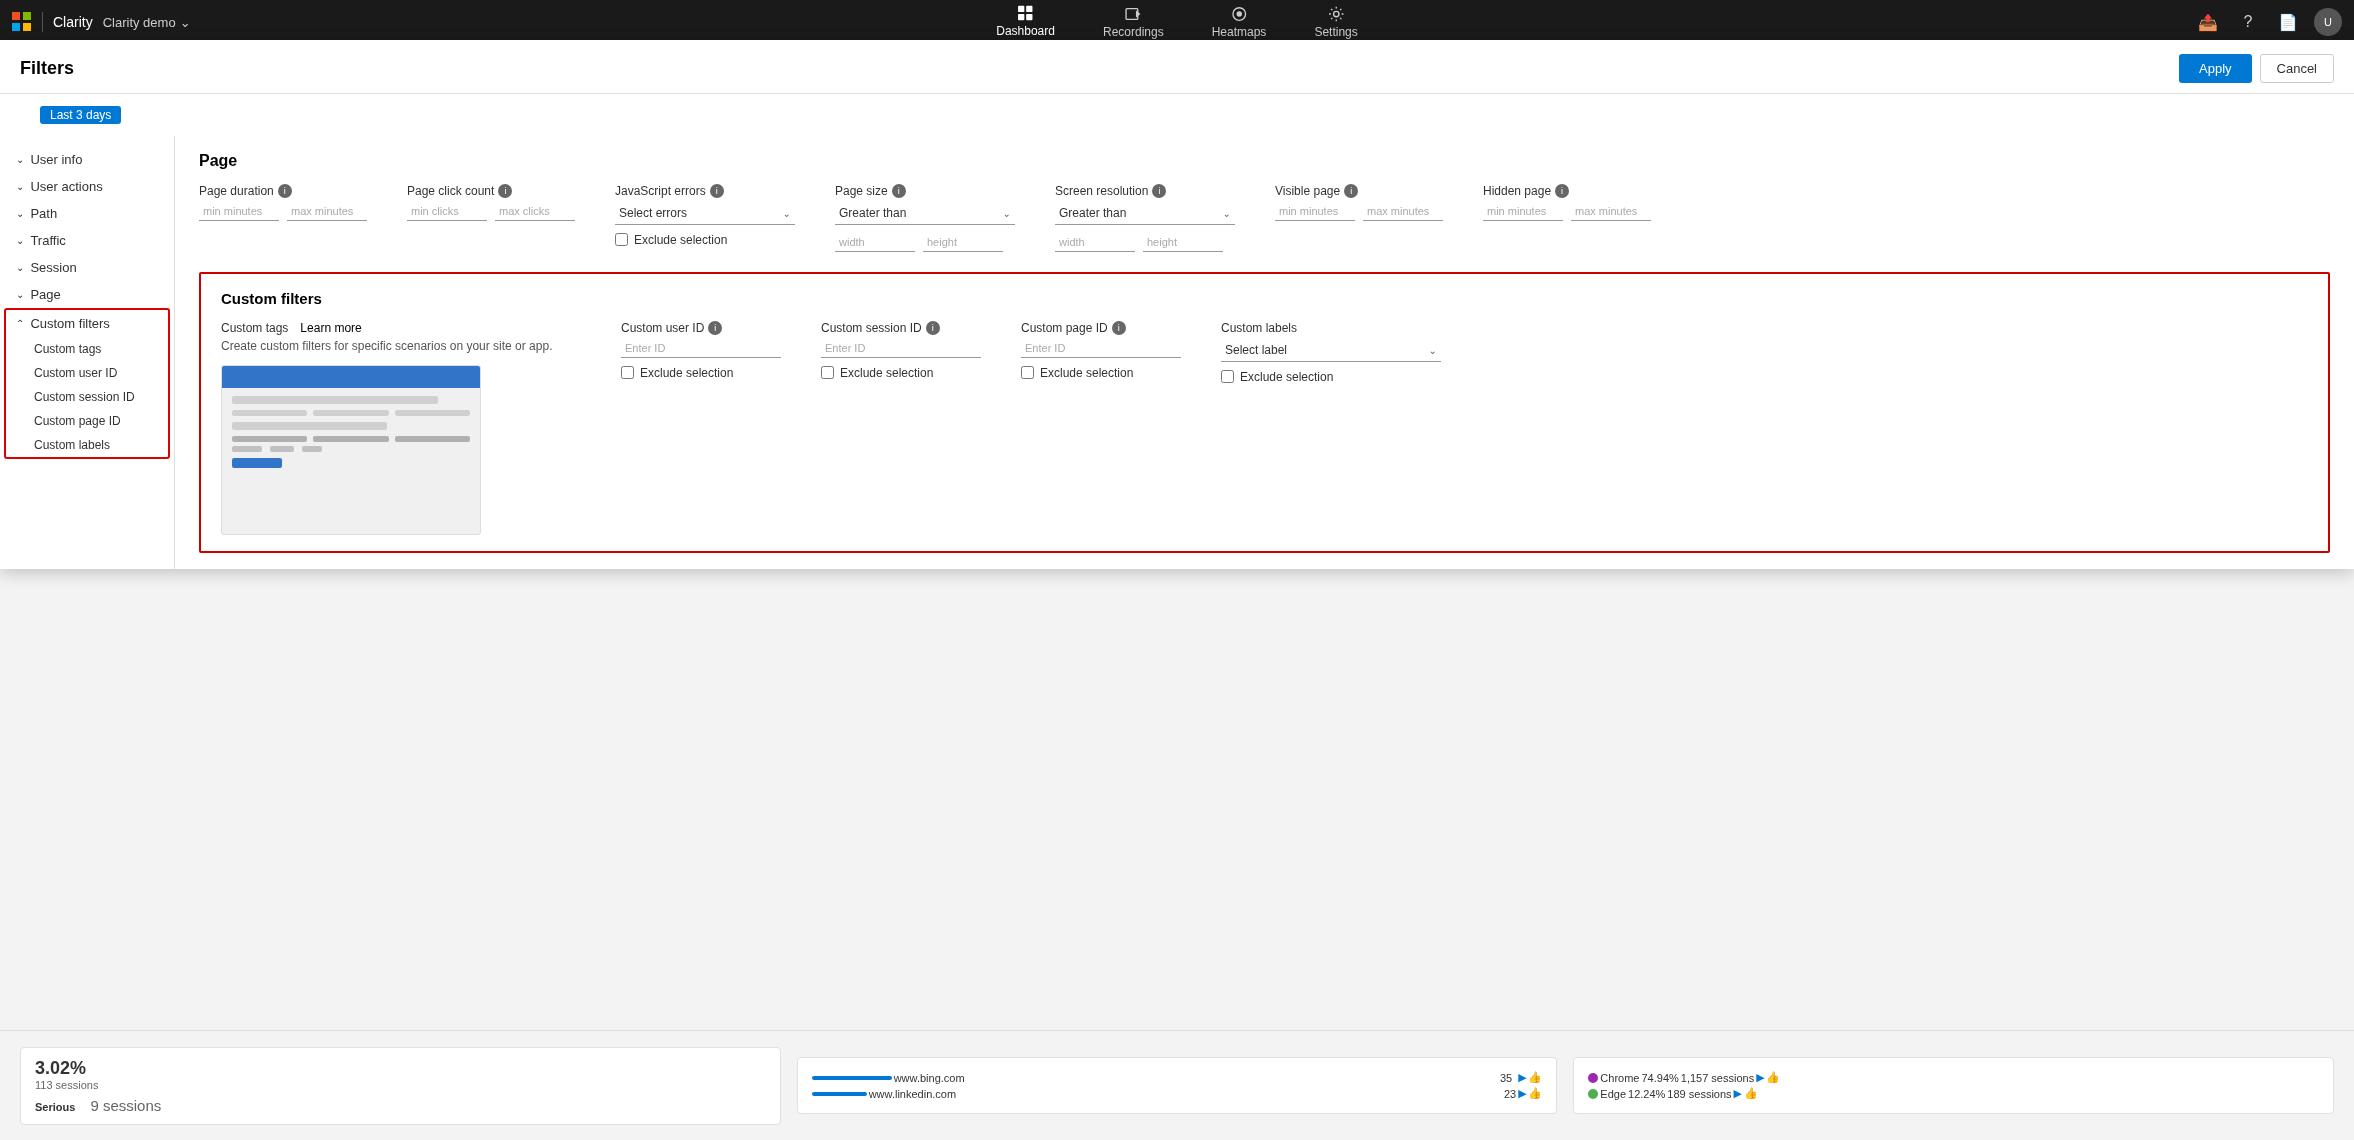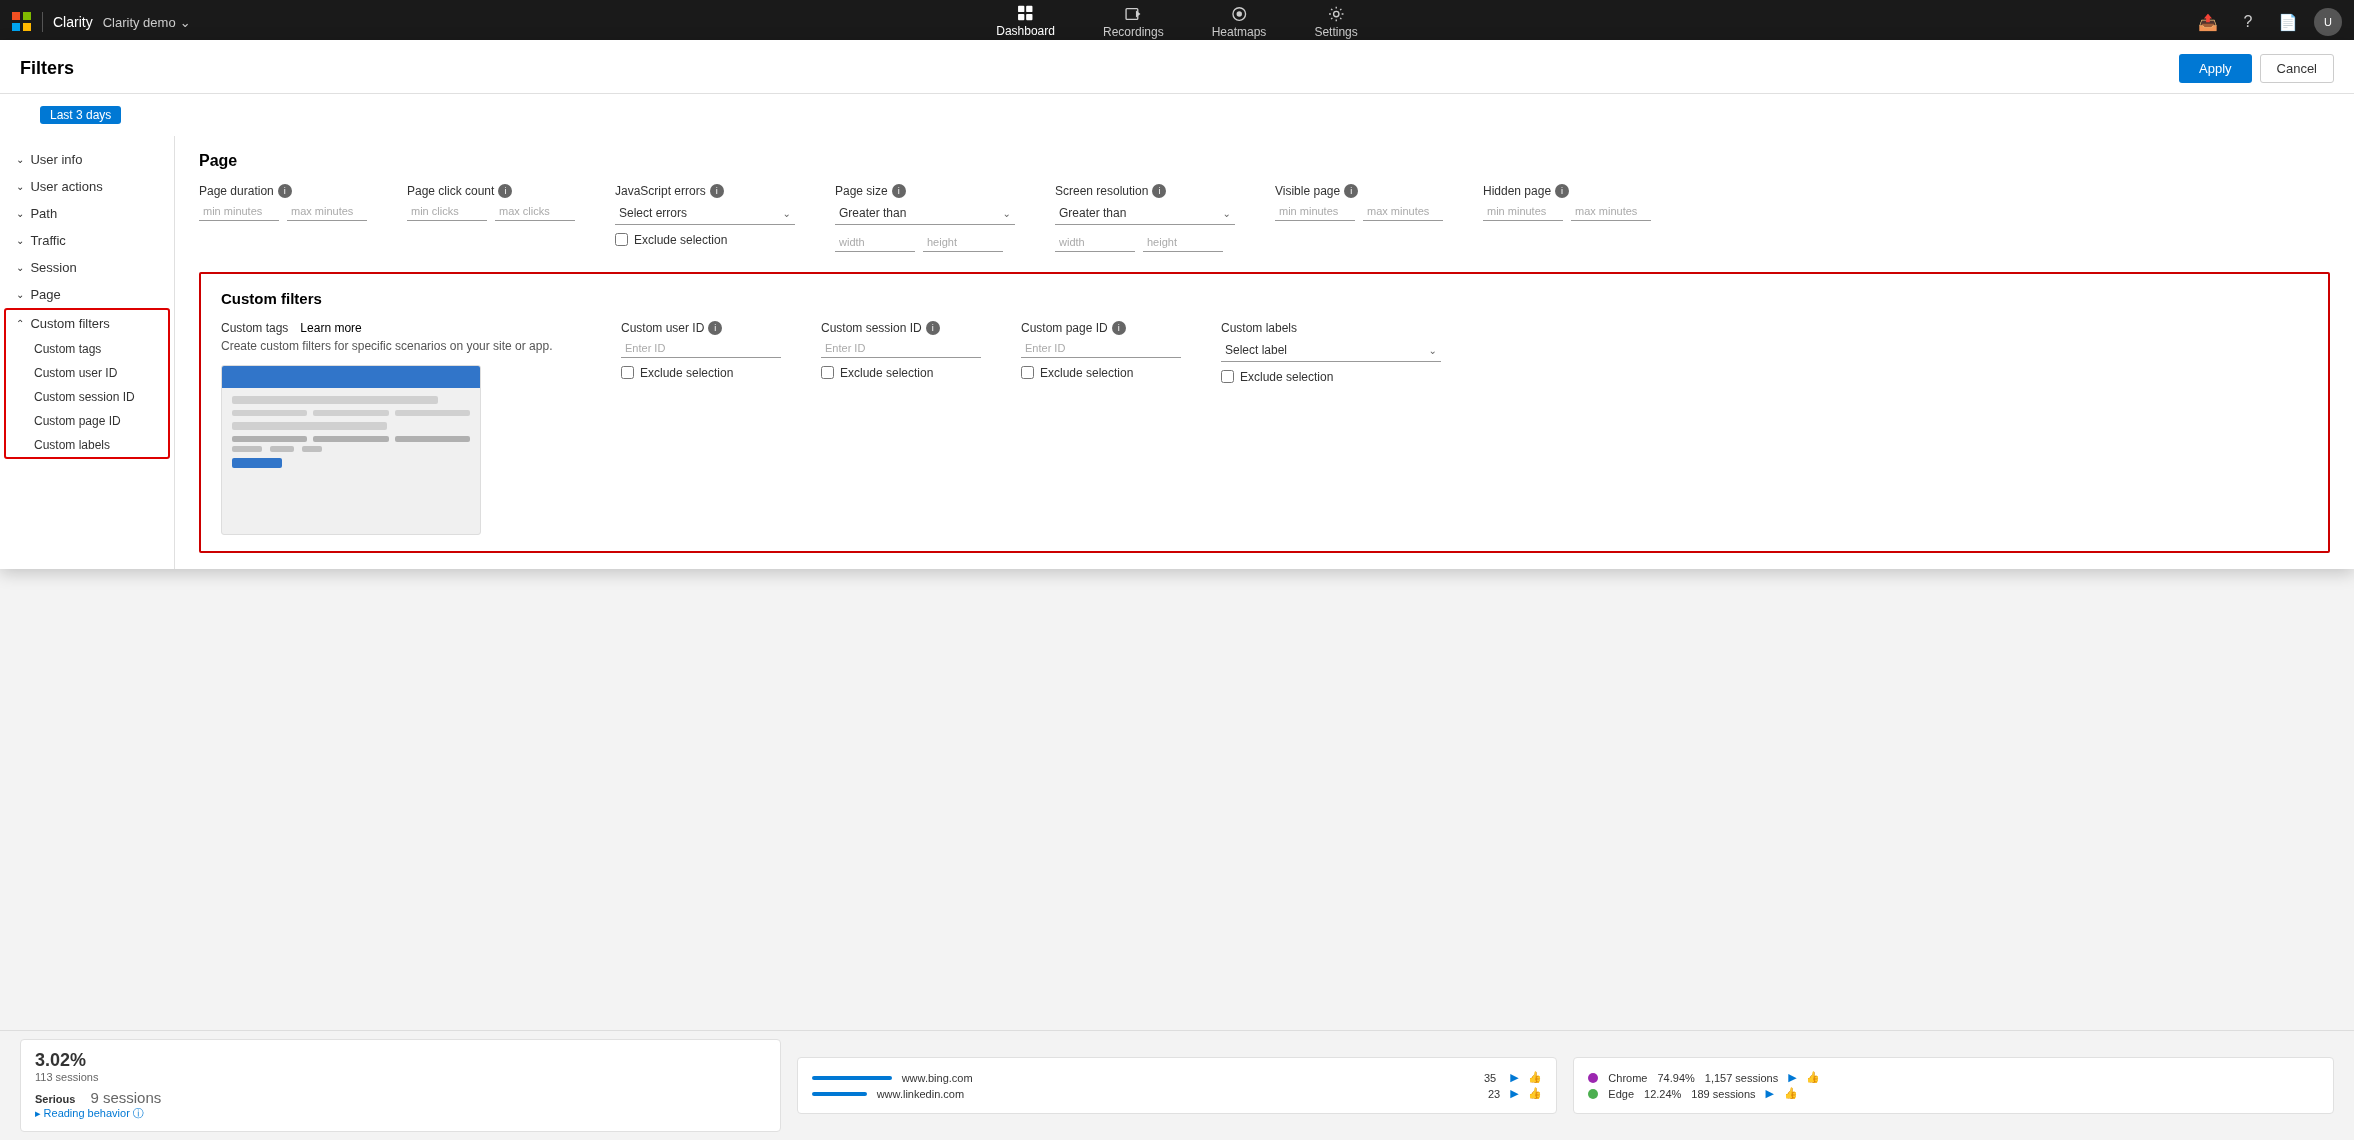--- a/index.html
+++ b/index.html
@@ -225,21 +225,21 @@
       background: #fff;
       border: 1px solid #e0e0e0;
       border-radius: 4px;
       padding: 10px 14px;
       flex: 1;
       font-size: 11px;
       color: #333;
     }
     .peek-num { font-size: 18px; font-weight: 700; color: #333; }
     .peek-label { color: #666; font-size: 11px; }
-    .peek-row { display: flex; align-items: center; gap: 10px; margin: 3px 0; }
+    .peek-row { display: flex; align-items: center; gap: 2px; margin: 3px 0; }
     .peek-bar { height: 4px; background: #0078d4; border-radius: 2px; }
   </style>
 </head>
 <body>
 
 <div class="top-nav">
   <div class="top-nav-left">
     <div class="ms-logo">
       <div class="ms-logo-sq"></div>
       <div class="ms-logo-sq"></div>
@@ -568,21 +568,20 @@
 </div>
 
 <div style="position:fixed; bottom:0; left:0; right:0; height:110px; background:#f3f3f3; z-index:1; display:flex; align-items:center; padding:8px 20px; gap:16px; border-top:1px solid #ddd;">
   <div class="peek-card">
     <div class="peek-num">3.02%</div>
     <div class="peek-label">113 sessions</div>
     <div style="margin-top:6px;">
       <span style="font-size:11px; font-weight:600;">Serious</span>
       <span style="font-size:15px; color:#666; margin-left:12px;">9 sessions</span>
     </div>
-    <div style="font-size:11px;color:#0078d4;cursor:pointer;">▸ Reading behavior ⓘ</div>
   </div>
   <div class="peek-card">
     <div class="peek-row">
       <div class="peek-bar" style="width:80px;"></div>
       <span>www.bing.com</span>
       <span style="margin-left:auto;">35</span>
       <span style="color:#0078d4; margin-left:4px;">▶</span>
       <span style="color:#0078d4;">👍</span>
     </div>
     <div class="peek-row">

